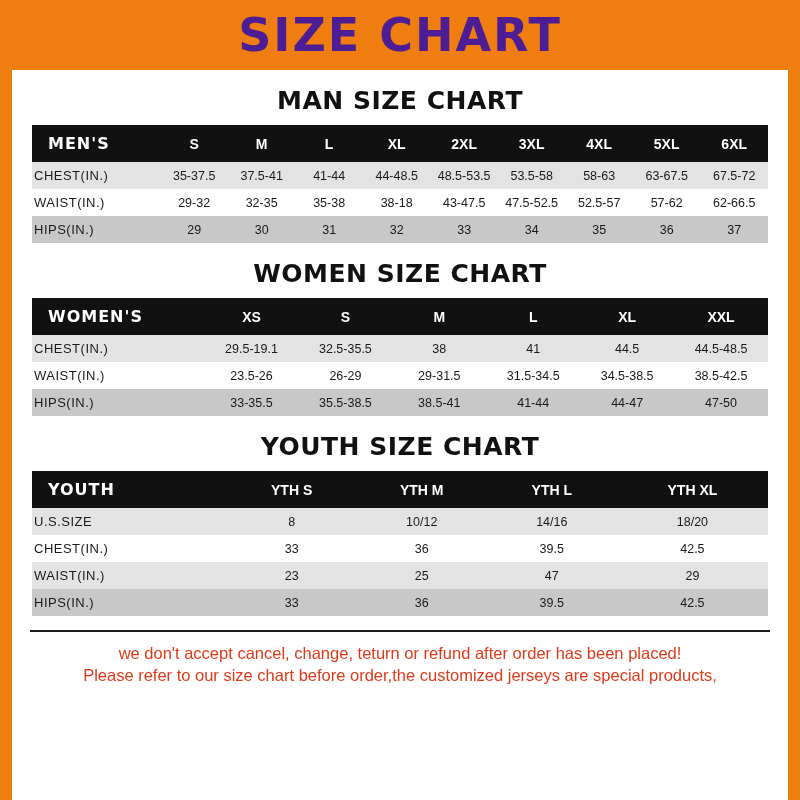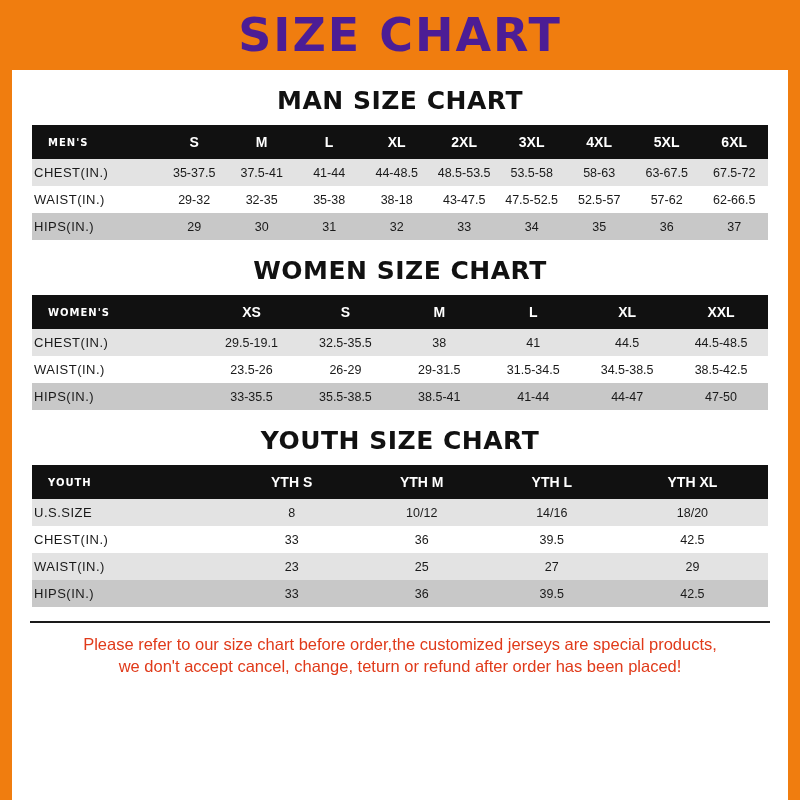--- a/index.html
+++ b/index.html
@@ -69,21 +69,21 @@
     color: #ffffff;
     font-weight: bold;
     font-size: 14px;
     padding: 9px 2px;
   }
   table.size-table thead th.rowhead {
     text-align: left;
     padding-left: 16px;
     letter-spacing: 1px;
     font-family: "DejaVu Sans", sans-serif;
-    font-size: 10px;
+    font-size: 16px;
   }
   table.size-table tbody td.rowhead {
     font-weight: normal;
     letter-spacing: 0.5px;
     text-align: left;
     font-size: 13px;
   }
   tr.band-light td {
     background: #e3e3e3;
   }
@@ -246,32 +246,32 @@
           <td class="rowhead">CHEST(IN.)</td>
           <td>33</td>
           <td>36</td>
           <td>39.5</td>
           <td>42.5</td>
         </tr>
         <tr class="band-light">
           <td class="rowhead">WAIST(IN.)</td>
           <td>23</td>
           <td>25</td>
-          <td>27</td>
+          <td>47</td>
           <td>29</td>
         </tr>
         <tr class="band-dark">
           <td class="rowhead">HIPS(IN.)</td>
           <td>33</td>
           <td>36</td>
           <td>39.5</td>
           <td>42.5</td>
         </tr>
       </tbody>
     </table>
   </div>
 
   <div class="notice">
+    <span>we don't accept cancel, change, teturn or refund after order has been placed!</span>
     <span>Please refer to our size chart before order,the customized jerseys are special products,</span>
-    <span>we don't accept cancel, change, teturn or refund after order has been placed!</span>
   </div>
 
 </div>
 
 </body></html>

